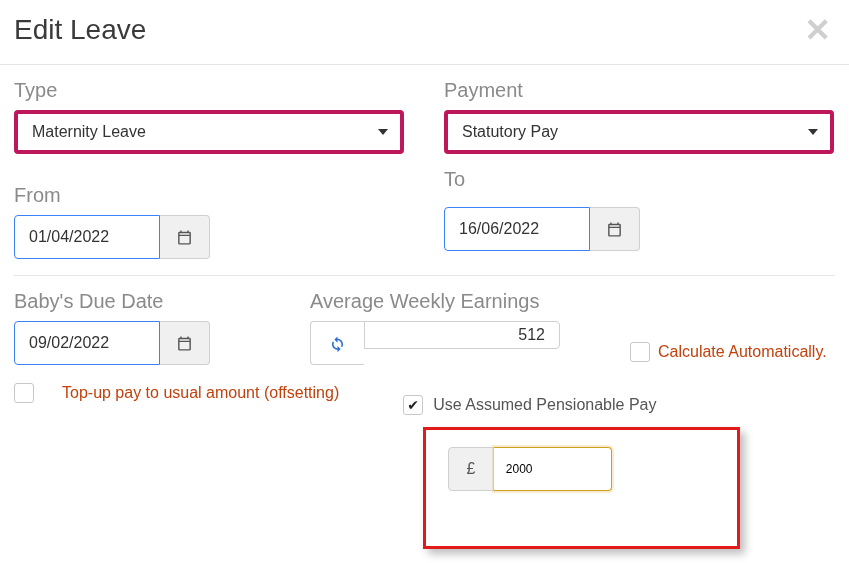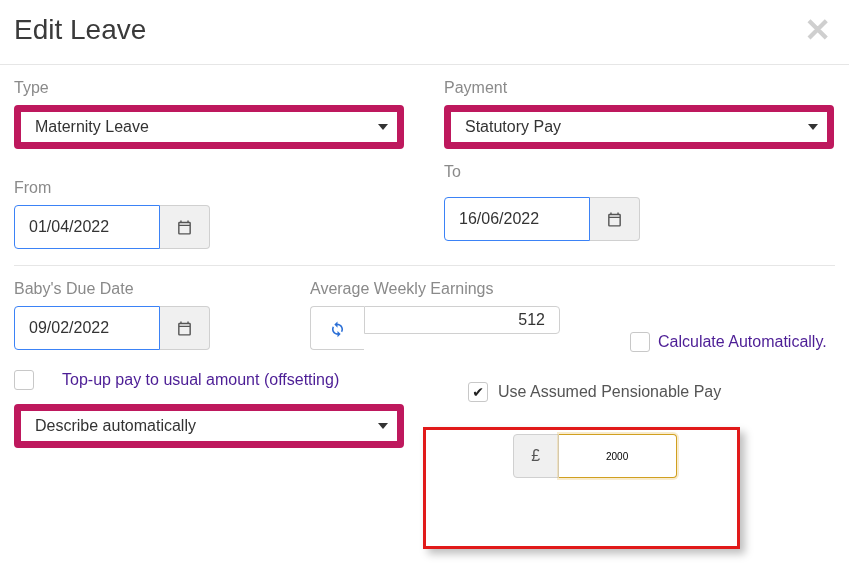--- a/index.html
+++ b/index.html
@@ -40,33 +40,33 @@
     .row {
       display: flex;
       gap: 40px;
       margin-bottom: 14px;
     }
     .field {
       display: flex;
       flex-direction: column;
     }
     .field-label {
-      font-size: 16px;
+      font-size: 20px;
       color: #8a8a8a;
       margin-bottom: 8px;
       font-weight: 400;
     }
     .select-wrap {
       position: relative;
       width: 390px;
     }
     .select-input {
       width: 100%;
       height: 44px;
-      border: 7px solid #be185d;
+      border: 4px solid #be185d;
       border-radius: 4px;
       padding: 0 40px 0 14px;
       font-size: 16px;
       color: #333;
       background: #fff;
       cursor: pointer;
       text-align: left;
     }
     .caret-down {
       position: absolute;
@@ -171,21 +171,21 @@
       flex-shrink: 0;
     }
     .checkbox.checked::after {
       content: "✔";
       font-size: 14px;
       color: #222;
       line-height: 1;
     }
     .checkbox-label {
       font-size: 16px;
-      color: #4c1d95;
+      color: #c2410c;
     }
     .row3 {
       display: flex;
       align-items: flex-start;
       margin-top: 14px;
     }
     .topup-wrap {
       display: flex;
       align-items: center;
       gap: 28px;
@@ -232,22 +232,22 @@
       color: #555;
     }
     .amount-input {
       width: 118px;
       height: 44px;
       border: 1px solid #d0a020;
       box-shadow: 0 0 0 2px rgba(230,180,60,0.25);
       border-left: none;
       border-radius: 0 4px 4px 0;
       padding: 0 12px;
-      font-size: 10px;
-      text-align: center;
+      font-size: 12px;
+      text-align: left;
       background: #fff;
       font-family: inherit;
     }
     .container {
       position: relative;
     }
   </style>
 </head>
 <body>
 
@@ -334,24 +334,20 @@
         <span class="checkbox-label">Calculate Automatically.</span>
       </div>
     </div>
 
     <div class="row3">
       <div class="left-col">
         <div class="topup-wrap">
           <div class="checkbox"></div>
           <span class="checkbox-label">Top-up pay to usual amount (offsetting)</span>
         </div>
-        <div class="select-wrap" style="width:390px;">
-          <button class="select-input">Describe automatically</button>
-          <span class="caret-down"></span>
-        </div>
       </div>
 
       <div class="assumed-wrap">
         <div class="assumed-check-row">
           <div class="checkbox checked"></div>
           <span class="checkbox-label" style="color:#555;">Use Assumed Pensionable Pay</span>
         </div>
         <div class="assumed-amount-row">
           <div class="currency-badge">£</div>
           <input class="amount-input" value="2000" style="">

